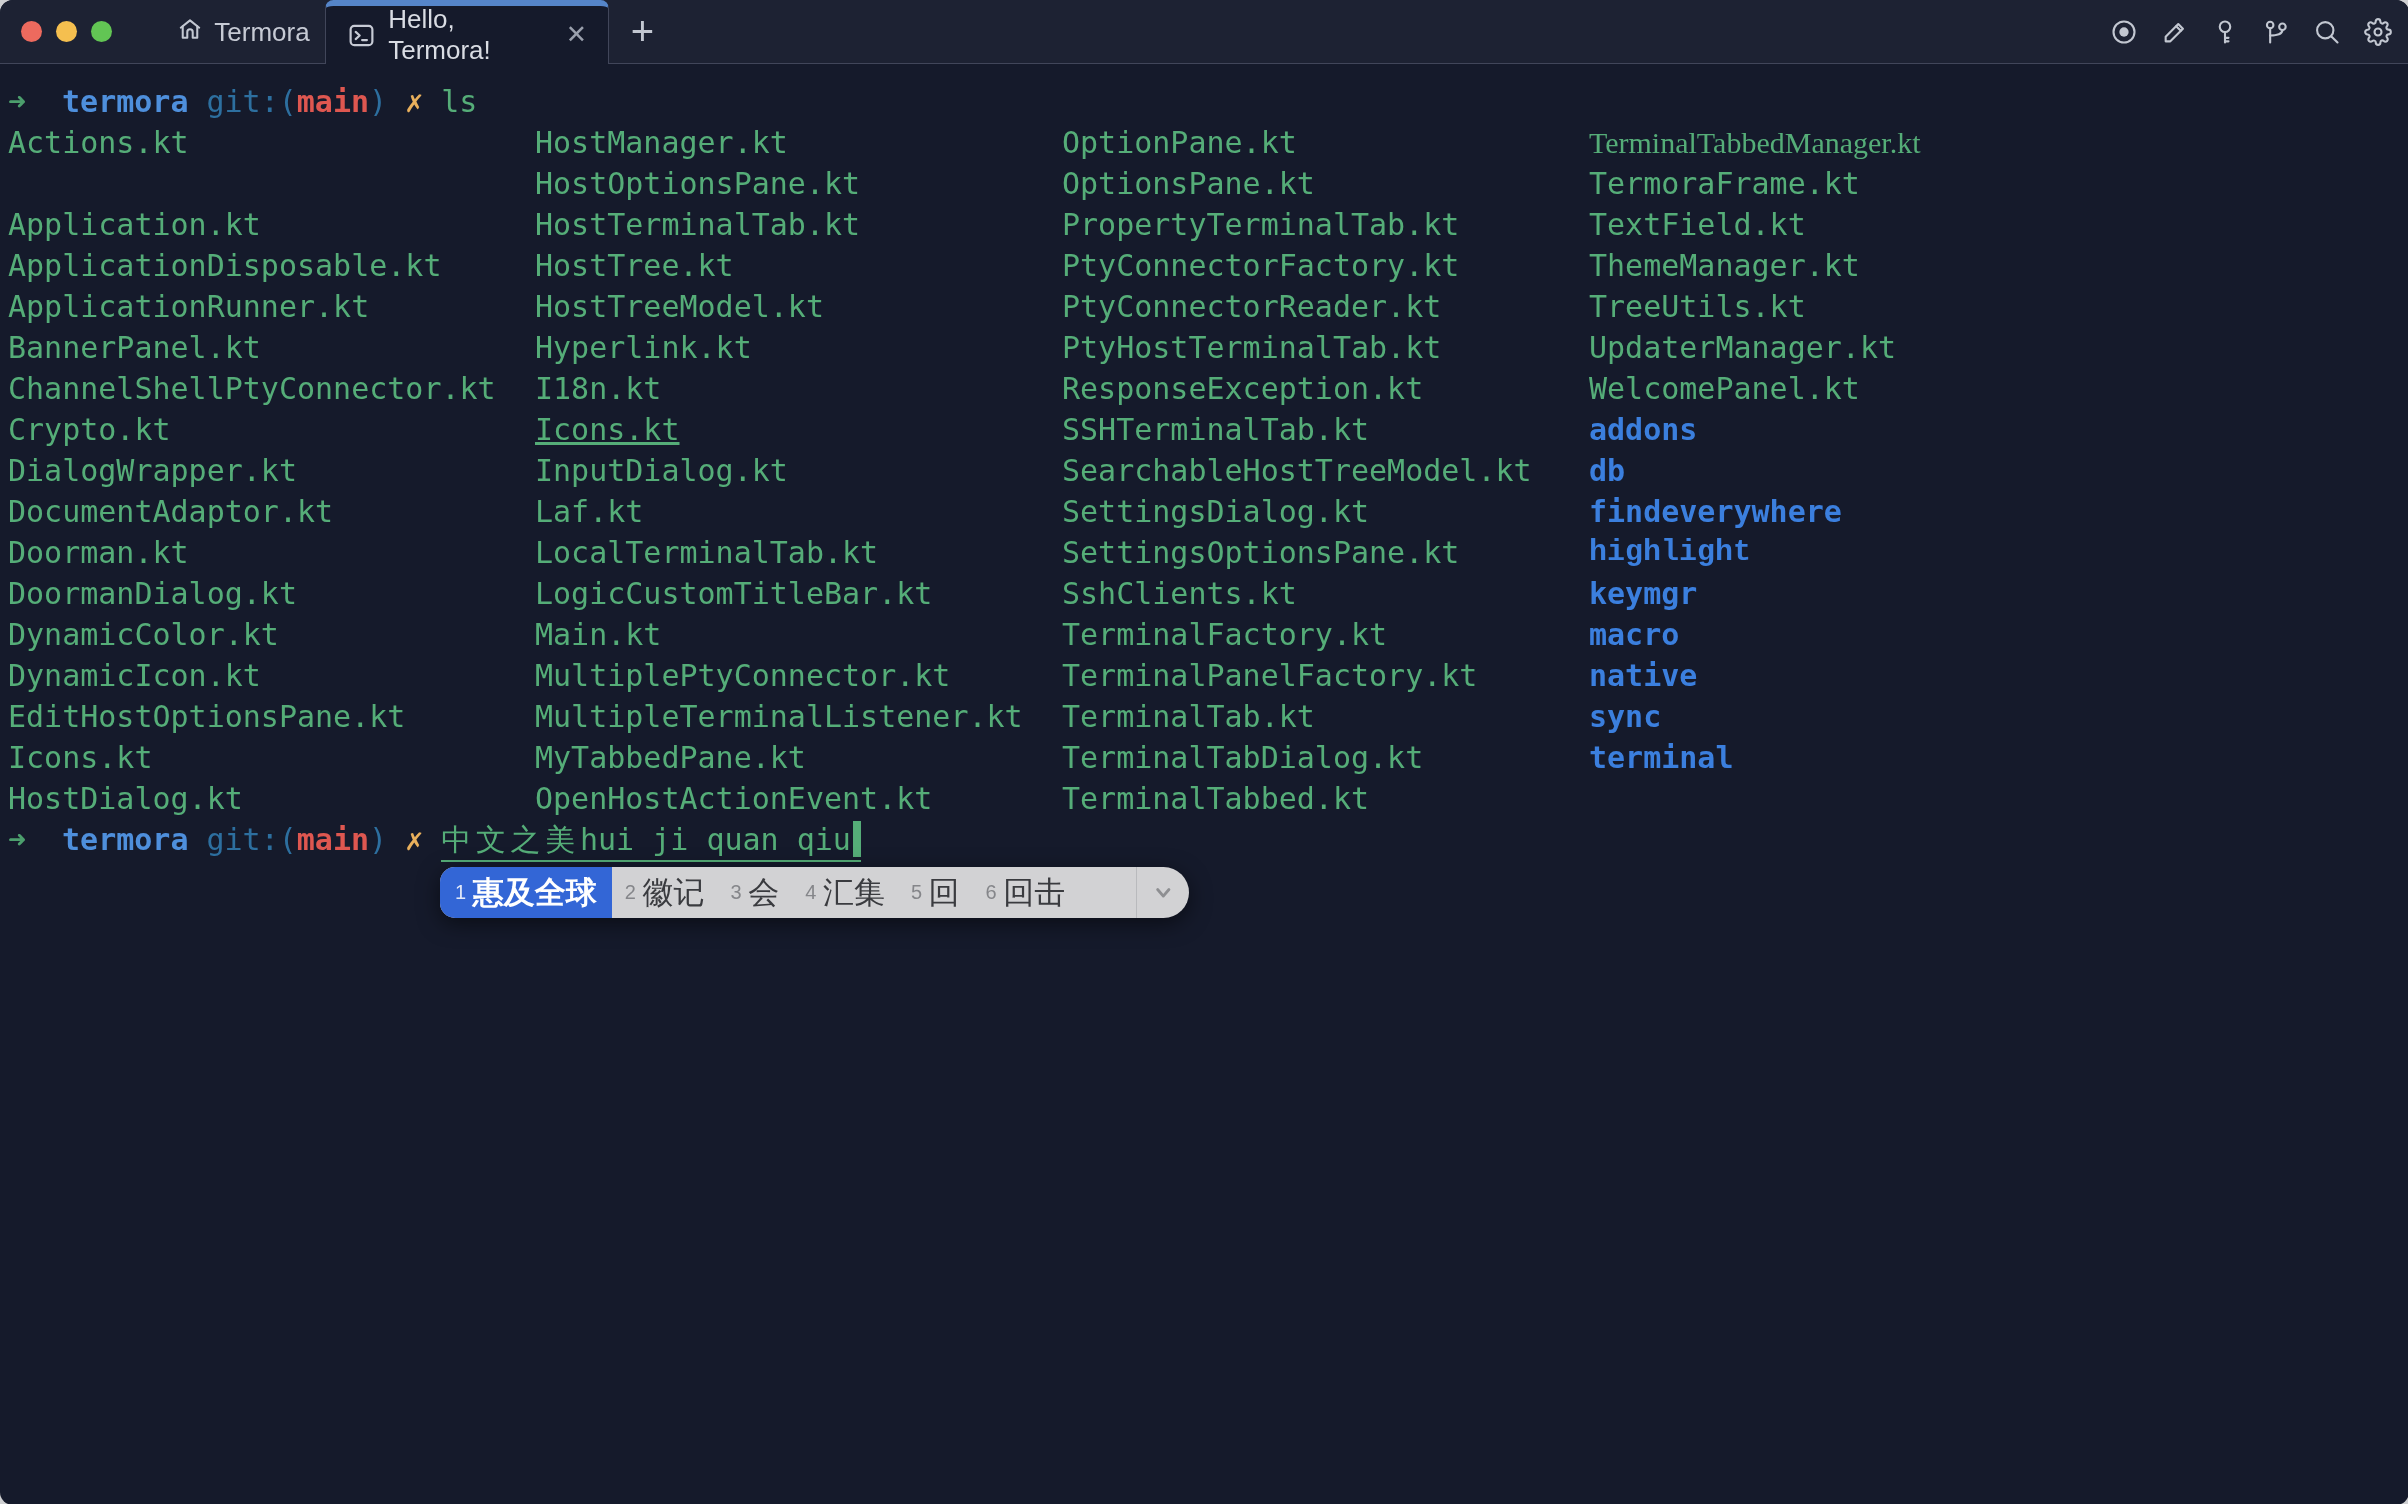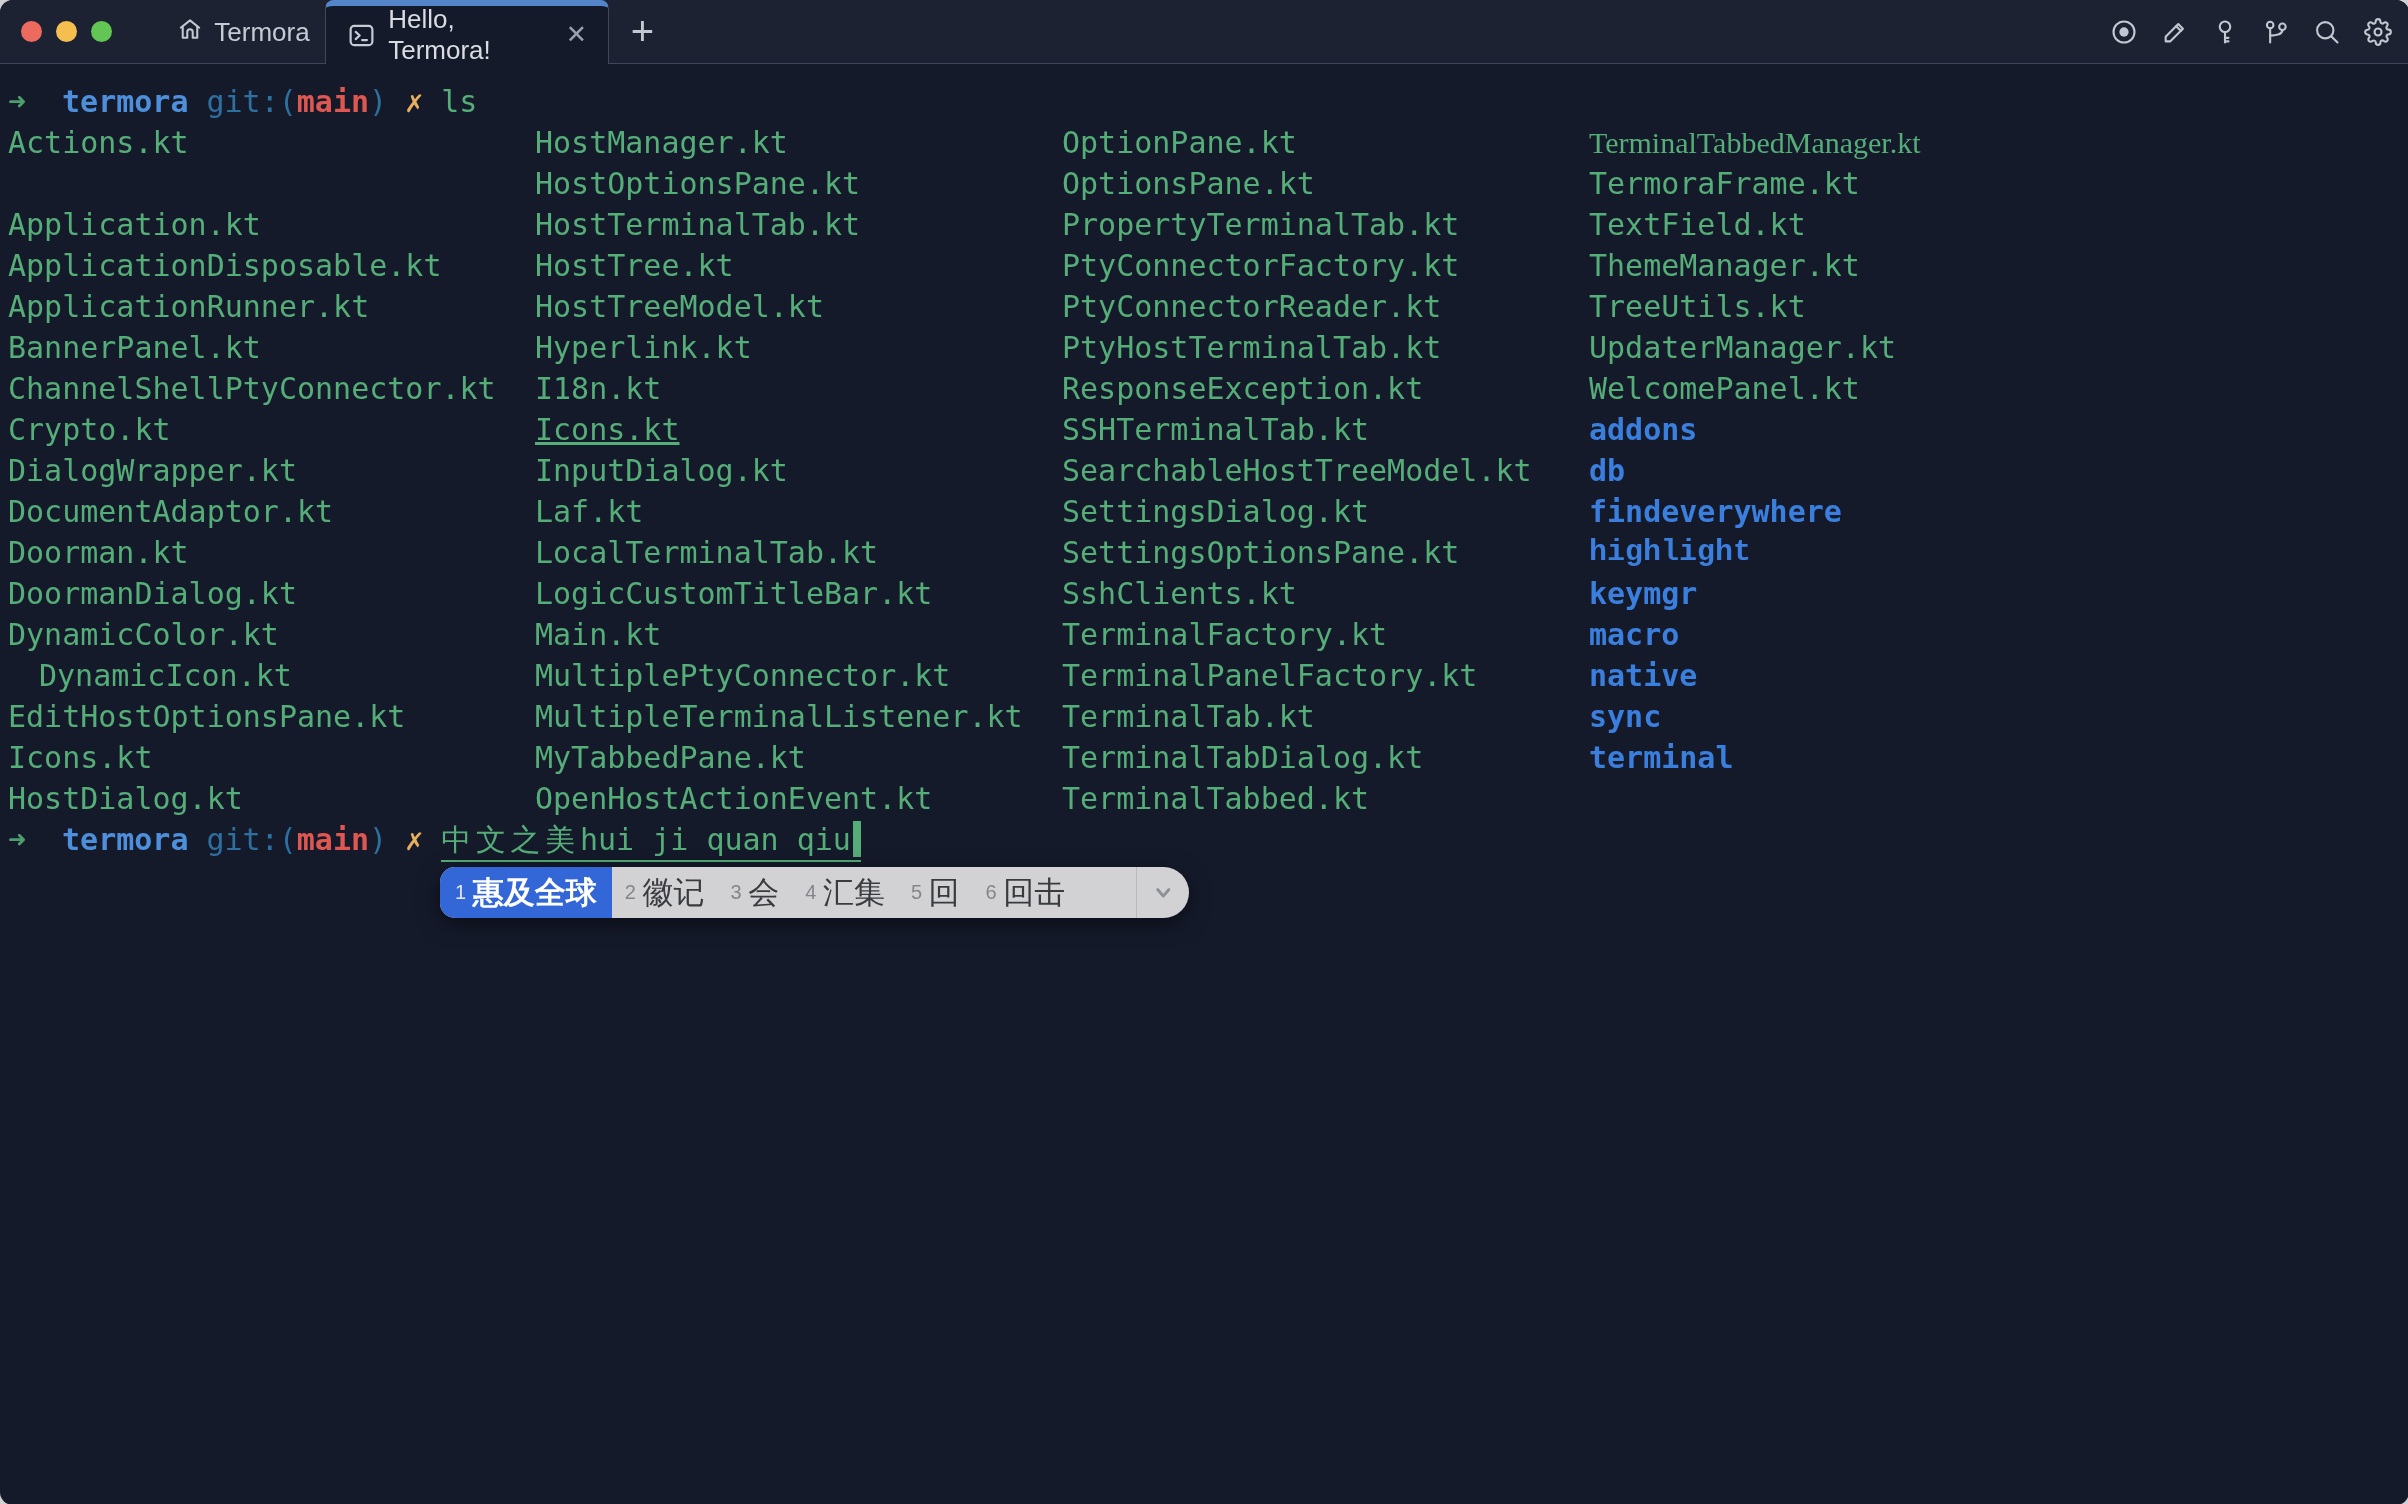--- a/index.html
+++ b/index.html
@@ -166,21 +166,21 @@
         <span class="entry file" style="grid-area: 4 / 1;">ApplicationDisposable.kt</span>
         <span class="entry file" style="grid-area: 5 / 1;">ApplicationRunner.kt</span>
         <span class="entry file" style="grid-area: 6 / 1;">BannerPanel.kt</span>
         <span class="entry file" style="grid-area: 7 / 1;">ChannelShellPtyConnector.kt</span>
         <span class="entry file" style="grid-area: 8 / 1;">Crypto.kt</span>
         <span class="entry file" style="grid-area: 9 / 1;">DialogWrapper.kt</span>
         <span class="entry file" style="grid-area: 10 / 1;">DocumentAdaptor.kt</span>
         <span class="entry file" style="grid-area: 11 / 1;">Doorman.kt</span>
         <span class="entry file" style="grid-area: 12 / 1;">DoormanDialog.kt</span>
         <span class="entry file" style="grid-area: 13 / 1;">DynamicColor.kt</span>
-        <span class="entry file" style="grid-area: 14 / 1; margin-left: 31px;">DynamicIcon.kt</span>
+        <span class="entry file" style="grid-area: 14 / 1;">DynamicIcon.kt</span>
         <span class="entry file" style="grid-area: 15 / 1;">EditHostOptionsPane.kt</span>
         <span class="entry file" style="grid-area: 16 / 1;">Icons.kt</span>
         <span class="entry file" style="grid-area: 17 / 1;">HostDialog.kt</span>
         <span class="entry file" style="grid-area: 1 / 2;">HostManager.kt</span>
         <span class="entry file" style="grid-area: 2 / 2;">HostOptionsPane.kt</span>
         <span class="entry file" style="grid-area: 3 / 2;">HostTerminalTab.kt</span>
         <span class="entry file" style="grid-area: 4 / 2;">HostTree.kt</span>
         <span class="entry file" style="grid-area: 5 / 2;">HostTreeModel.kt</span>
         <span class="entry file" style="grid-area: 6 / 2;">Hyperlink.kt</span>
         <span class="entry file" style="grid-area: 7 / 2;">I18n.kt</span>

